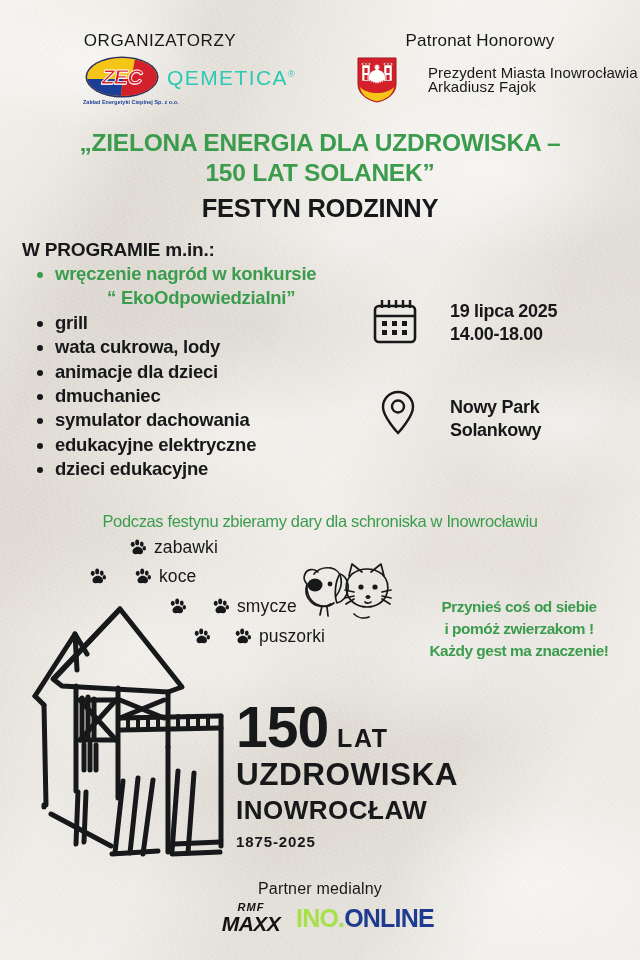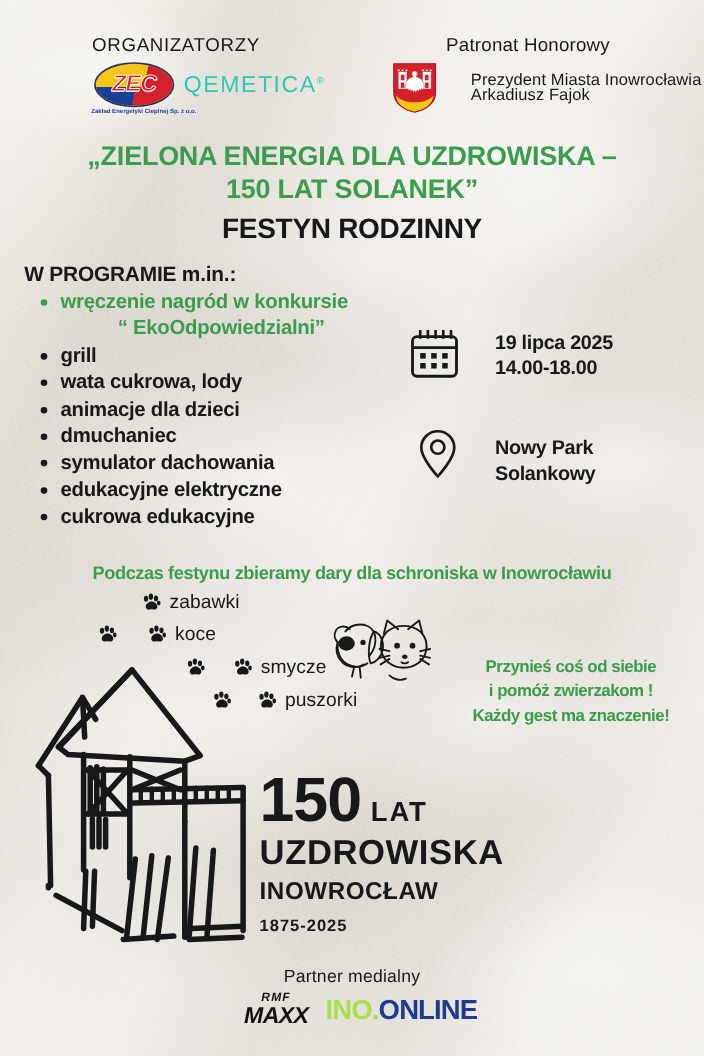--- a/index.html
+++ b/index.html
@@ -136,21 +136,21 @@
   }
   .pin-icon { left: 378px; top: 388px; }
   .info-place {
     left: 450px; top: 396px; width: 190px;
     font-weight: 800; font-size: 18px; line-height: 23px; color: #17181a; letter-spacing: -0.3px;
   }
 
   
   .shelter-head {
     left: 0; top: 512px; width: 640px; text-align: center;
-    color: #3b9c4d; font-weight: 700; font-size: 16.5px; letter-spacing: -0.35px;
+    color: #3b9c4d; font-weight: 400; font-size: 16.5px; letter-spacing: -0.35px;
   }
   .gift {
     font-weight: 400; font-size: 17.5px; color: #17181a; letter-spacing: 0.1px;
     display: flex; align-items: center; gap: 5px;
   }
   .gift .paws { display: flex; align-items: flex-end; gap: 6px; }
   .gift-1 { left: 128px; top: 537px; }
   .gift-2 { left: 128px; top: 566px; }
   .gift-3 { left: 128px; top: 596px; }
   .gift-4 { left: 128px; top: 626px; }
@@ -164,21 +164,21 @@
     letter-spacing: -0.45px;
   }
 
   
   .tower { left: 8px; top: 596px; }
   .anniv { left: 236px; top: 700px; width: 300px; color: #17181a; }
   .anniv .r1 { display: flex; align-items: baseline; gap: 9px; text-align: right; }
   .anniv .n150 { font-size: 57px; font-weight: 700; letter-spacing: -1px; line-height: 54px; }
   .anniv .lat { font-size: 25px; font-weight: 700; letter-spacing: 1.6px; }
   .anniv .w1 { font-size: 31.5px; font-weight: 700; letter-spacing: 0.5px; line-height: 36px; margin-top: 2px; }
-  .anniv .w2 { font-size: 22px; font-weight: 700; letter-spacing: 0.5px; line-height: 36px; }
+  .anniv .w2 { font-size: 26px; font-weight: 700; letter-spacing: 0.5px; line-height: 36px; }
   .anniv .yrs { font-size: 15px; font-weight: 700; letter-spacing: 0.9px; margin-top: 5px; }
 
   
   .partner-label {
     left: 0; top: 880px; width: 640px; text-align: center;
     font-size: 16px; font-weight: 400; color: #17181a; letter-spacing: 0.2px;
   }
   .rmf { left: 212px; top: 902px; width: 78px; text-align: center; color: #121212; }
   .rmf .t1 { font-size: 11px; font-weight: 700; font-style: italic; letter-spacing: 1px; line-height: 11px; }
   .rmf .t2 { font-size: 21px; font-weight: 800; font-style: italic; letter-spacing: -0.6px; line-height: 21px; text-align: center; }
@@ -250,21 +250,21 @@
 
   <div class="abs prog-head">W PROGRAMIE m.in.:</div>
   <ul class="abs prog-list" id="prog-list">
       <li class="green"><span>wręczenie nagród w konkursie</span><span class="cont">“ EkoOdpowiedzialni”</span></li>
       <li><span>grill</span></li>
       <li><span>wata cukrowa, lody</span></li>
       <li><span>animacje dla dzieci</span></li>
       <li><span>dmuchaniec</span></li>
       <li><span>symulator dachowania</span></li>
       <li><span>edukacyjne elektryczne</span></li>
-      <li><span>cukrowa edukacyjne</span></li>
+      <li><span>dzieci edukacyjne</span></li>
     </ul>
 
   <div class="abs cal-icon">
     <svg width="46" height="48" viewBox="0 0 46 48" fill="none" stroke="#17181a" stroke-width="2.6">
       <rect x="3" y="8" width="40" height="36" rx="4"></rect>
       <line x1="3" y1="18" x2="43" y2="18"></line>
       <g stroke-width="2.4">
         <line x1="10" y1="2" x2="10" y2="10"></line>
         <line x1="17" y1="2" x2="17" y2="10"></line>
         <line x1="24" y1="2" x2="24" y2="10"></line>

